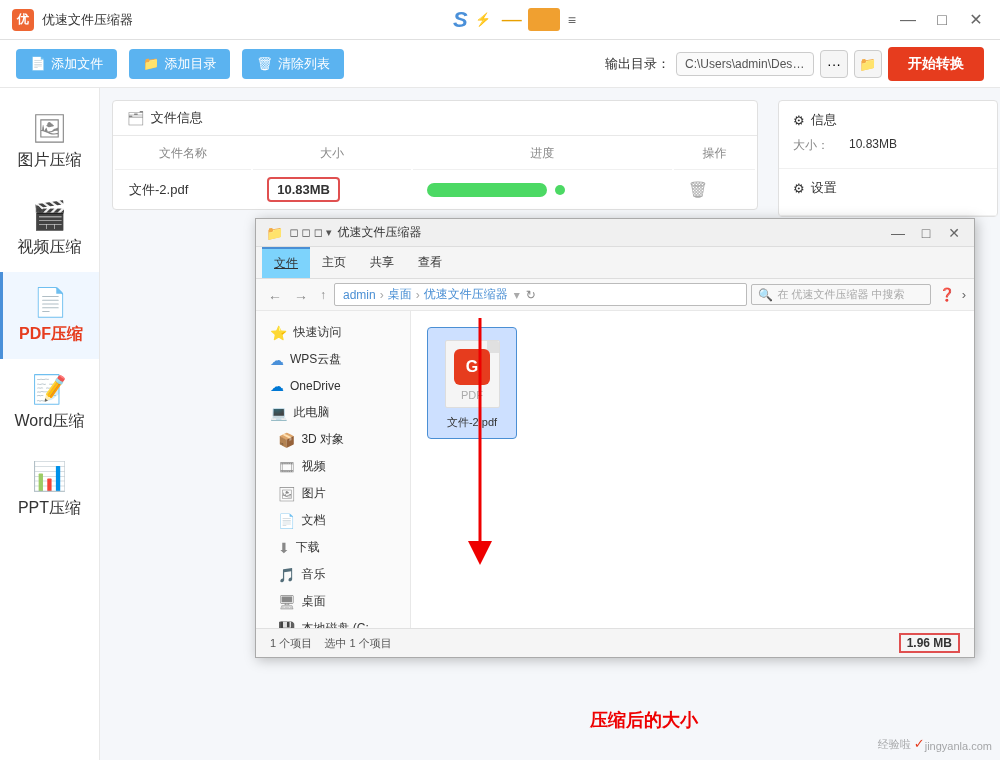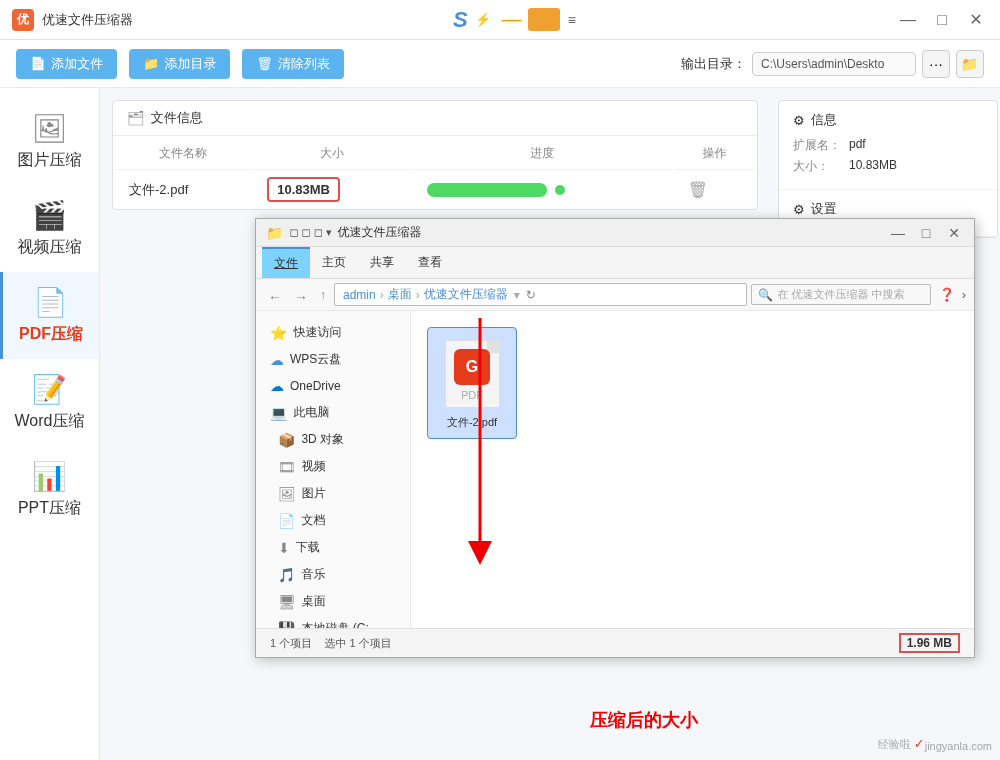--- a/index.html
+++ b/index.html
@@ -27,21 +27,21 @@
     }
     .toolbar-btn {
       display: flex; align-items: center; gap: 5px;
       padding: 6px 14px; border-radius: 4px; border: none;
       background: #5bb3f0; color: #fff; font-size: 13px; cursor: pointer;
     }
     .toolbar-btn:nth-child(2) { background: #5bb3f0; }
     .toolbar-btn:nth-child(3) { background: #5bb3f0; }
     .output-group { display: flex; align-items: center; gap: 6px; margin-left: auto; }
     .output-label { font-size: 13px; color: #333; }
-    .output-path { border: 1px solid #ccc; border-radius: 4px; padding: 4px 8px; font-size: 12px; color: #555; width: 164px; background: #fafafa; white-space: nowrap; overflow: hidden; text-overflow: ellipsis; }
+    .output-path { border: 1px solid #ccc; border-radius: 4px; padding: 4px 8px; font-size: 12px; color: #555; width: 138px; background: #fafafa; white-space: nowrap; overflow: hidden; text-overflow: ellipsis; }
     .output-more { width: 28px; height: 28px; border: 1px solid #ccc; border-radius: 4px; background: #f5f5f5; display: flex; align-items: center; justify-content: center; cursor: pointer; font-size: 14px; }
     .output-folder { width: 28px; height: 28px; border: 1px solid #ccc; border-radius: 4px; background: #f5f5f5; display: flex; align-items: center; justify-content: center; cursor: pointer; font-size: 14px; }
     .start-btn { background: #e63c1e; color: #fff; border: none; border-radius: 4px; padding: 8px 20px; font-size: 14px; cursor: pointer; font-weight: bold; }
 
     
     .main-layout { display: flex; height: calc(760px - 40px - 48px); }
 
     
     .sidebar {
       width: 100px; background: #fff; border-right: 1px solid #e8e8e8;
@@ -271,20 +271,21 @@
   </button>
   <button class="toolbar-btn" style="background:#5bb3f0;">
     <span>🗑</span>
     <span>清除列表</span>
   </button>
   <div class="output-group">
     <span class="output-label">输出目录：</span>
     <div class="output-path">C:\Users\admin\Deskto</div>
     <div class="output-more">···</div>
     <div class="output-folder">📁</div>
+    <button class="start-btn">开始转换</button>
   </div>
 </div>
 
 <div class="main-layout">
 
   <div class="sidebar">
     <div class="sidebar-item">
       <span class="sidebar-icon img">🖼</span>
       <span class="sidebar-label">图片压缩</span>
     </div>
@@ -347,24 +348,20 @@
       </div>
 
       <div class="content-right" style="padding-left:10px;">
         <div class="right-panel">
           <div class="right-panel-section">
             <div class="right-panel-header">
               <span>⚙</span>
               <span>信息</span>
             </div>
             <div class="right-panel-row">
-              <span class="right-panel-key">扩展名：</span>
-              <span class="right-panel-val">pdf</span>
-            </div>
-            <div class="right-panel-row">
               <span class="right-panel-key">大小：</span>
               <span class="right-panel-val">10.83MB</span>
             </div>
           </div>
           <div class="right-panel-section">
             <div class="right-panel-header">
               <span>⚙</span>
               <span>设置</span>
             </div>
           </div>

